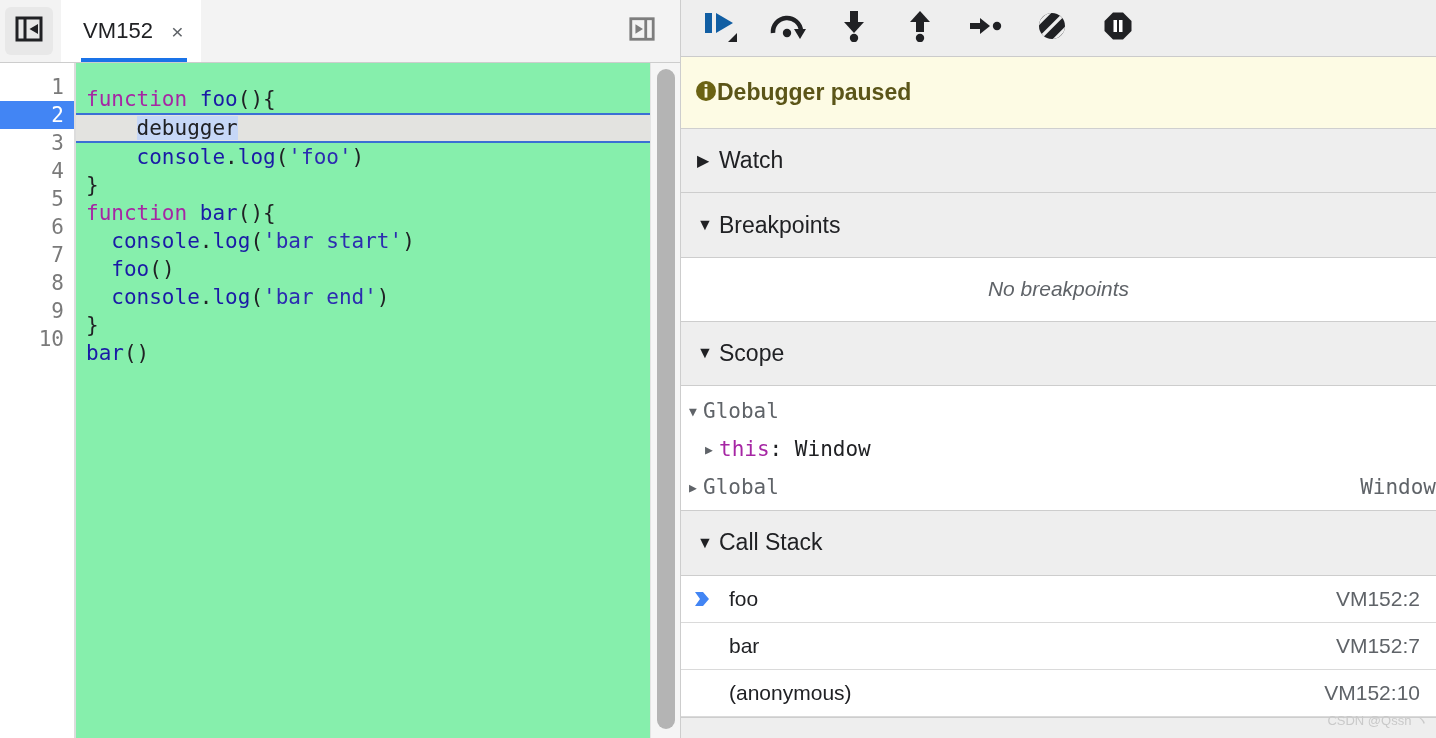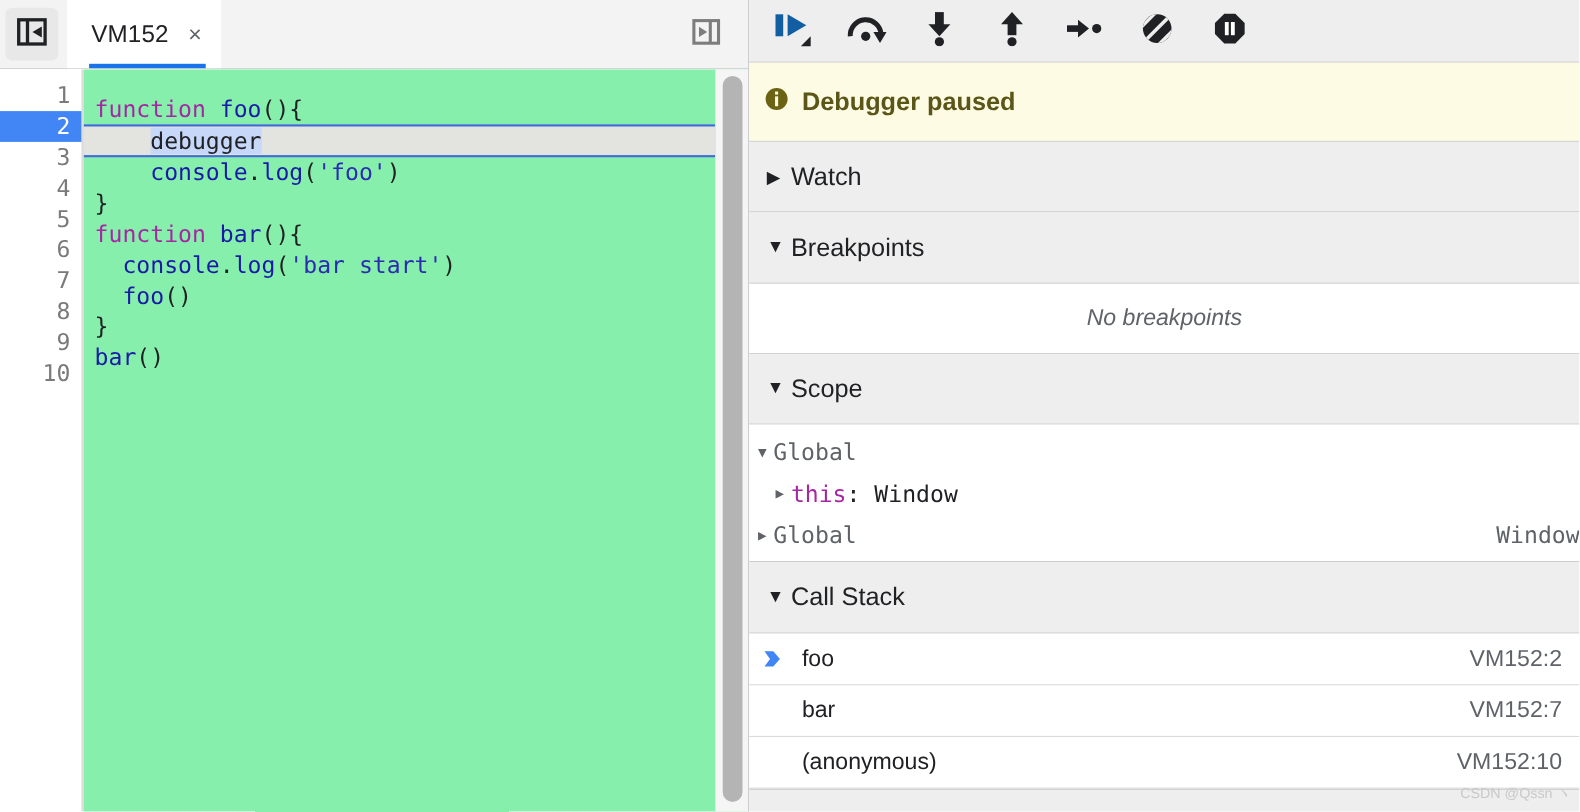--- a/index.html
+++ b/index.html
@@ -163,21 +163,20 @@
   #paused-banner {
     background: #fdfbe4;
     border-bottom: 1px solid #cfcfcf;
     height: 72px;
     display: flex; align-items: center;
     padding-left: 14px;
     flex: 0 0 72px;
   }
   #paused-banner .banner-text {
     font-size: 23px; font-weight: bold; color: #5b5518;
-    margin-left: 12px;
   }
 
   .section-header {
     background: #eeeeee;
     border-bottom: 1px solid #cdcdcd;
     height: 72px;
     display: flex; align-items: center;
     padding-left: 16px;
     cursor: pointer;
   }
@@ -291,20 +290,21 @@
       </div>
 
       <div id="code-area">
         <div class="code-line"><span class="tok-kw">function</span><span class="tok-pun"> </span><span class="tok-fn">foo</span><span class="tok-pun">(){</span></div>
         <div class="code-line paused"><span class="tok-pun">    </span><span class="sel tok-pun">debugger</span></div>
         <div class="code-line"><span class="tok-pun">    </span><span class="tok-id">console</span><span class="tok-pun">.</span><span class="tok-id">log</span><span class="tok-pun">(</span><span class="tok-str">'foo'</span><span class="tok-pun">)</span></div>
         <div class="code-line"><span class="tok-pun">}</span></div>
         <div class="code-line"><span class="tok-kw">function</span><span class="tok-pun"> </span><span class="tok-fn">bar</span><span class="tok-pun">(){</span></div>
         <div class="code-line"><span class="tok-pun">  </span><span class="tok-id">console</span><span class="tok-pun">.</span><span class="tok-id">log</span><span class="tok-pun">(</span><span class="tok-str">'bar start'</span><span class="tok-pun">)</span></div>
         <div class="code-line"><span class="tok-pun">  </span><span class="tok-id">foo</span><span class="tok-pun">()</span></div>
+        <div class="code-line"><span class="tok-pun">  </span><span class="tok-id">console</span><span class="tok-pun">.</span><span class="tok-id">log</span><span class="tok-pun">(</span><span class="tok-str">'bar end'</span><span class="tok-pun">)</span></div>
         <div class="code-line"><span class="tok-pun">}</span></div>
         <div class="code-line"><span class="tok-id">bar</span><span class="tok-pun">()</span></div>
       </div>
     </div>
 
     <div id="editor-scrollbar">
       <div id="editor-scroll-thumb"></div>
     </div>
   </div>
 

